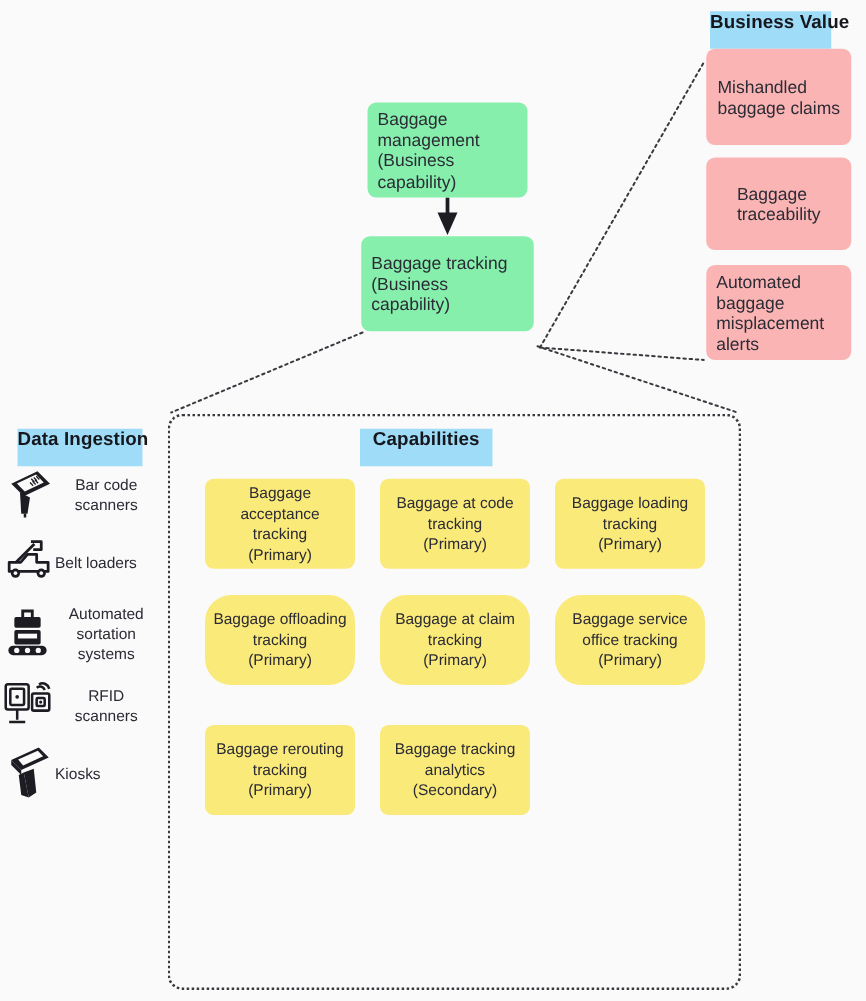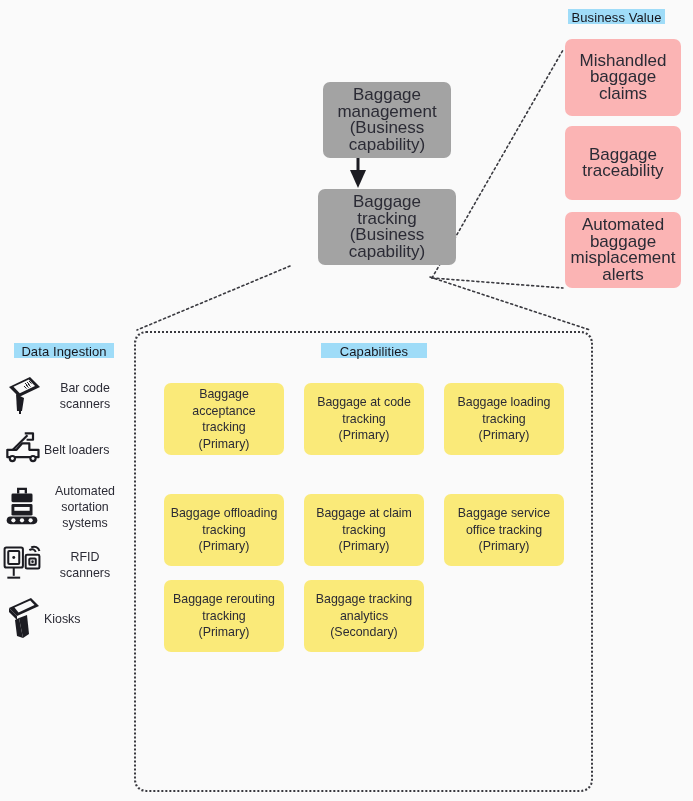--- a/index.html
+++ b/index.html
@@ -27,30 +27,30 @@
     width: 693px;
     height: 801px;
     pointer-events: none;
   }
 
   
   .badge {
     position: absolute;
     background: #9fdcf8;
     color: #16161d;
-    font-weight: normal;
-    font-size: 13px;
+    font-weight: bold;
+    font-size: 15px;
     line-height: 18px;
-    height: 15px;
+    height: 30px;
     text-align: center;
     letter-spacing: 0.1px;
     white-space: nowrap;
   }
   #badge-data-ingestion { left: 14px;  top: 343px; width: 100px; }
-  #badge-capabilities   { left: 321px; top: 343px; width: 106px; }
+  #badge-capabilities   { left: 288px; top: 343px; width: 106px; }
   #badge-business-value { left: 568px; top: 9px;   width: 97px; }
 
   
   #capabilities-container {
     position: absolute;
     left: 134px;
     top: 331px;
     width: 459px;
     height: 461px;
     border: 2px dotted #39393f;
@@ -60,28 +60,28 @@
   }
 
   
   .node {
     position: absolute;
     box-sizing: border-box;
     border-radius: 7px;
     display: flex;
     align-items: center;
     justify-content: center;
-    text-align: center;
-    font-size: 17px;
+    text-align: left;
+    font-size: 14px;
     line-height: 16.5px;
     padding: 8px 8px;
     color: #2b2b35;
     white-space: pre-line;
   }
-  .node.purple { background: #a3a3a3; margin-left: 29px; }
+  .node.purple { background: #86efac; }
   .node.pink   { background: #fbb4b4; }
 
   
   #node-baggage-management { left: 294px; top: 82px;  width: 128px; height: 76px; }
   #node-baggage-tracking   { left: 289px; top: 189px; width: 138px; height: 76px; }
 
   
   #node-mishandled-claims  { left: 565px; top: 39px;  width: 116px; height: 77px; }
   #node-baggage-traceability { left: 565px; top: 126px; width: 116px; height: 74px; }
   #node-misplacement-alerts  { left: 565px; top: 212px; width: 116px; height: 76px; }
@@ -99,21 +99,21 @@
     font-size: 12.4px;
     line-height: 16.5px;
     color: #2b2b35;
     padding: 4px 6px;
     white-space: pre-line;
   }
   .cap-c0 { left: 164px; }
   .cap-c1 { left: 304px; }
   .cap-c2 { left: 444px; }
   .cap-r0 { top: 383px; }
-  .cap-r1 { top: 494px; }
+  .cap-r1 { top: 476px; border-radius: 21px; }
   .cap-r2 { top: 580px; }
   .cap-card { width: 120px; height: 72px; }
 
   
   #data-ingestion-list {
     position: absolute;
     left: 0px;
     top: 372px;
     width: 126px;
   }

